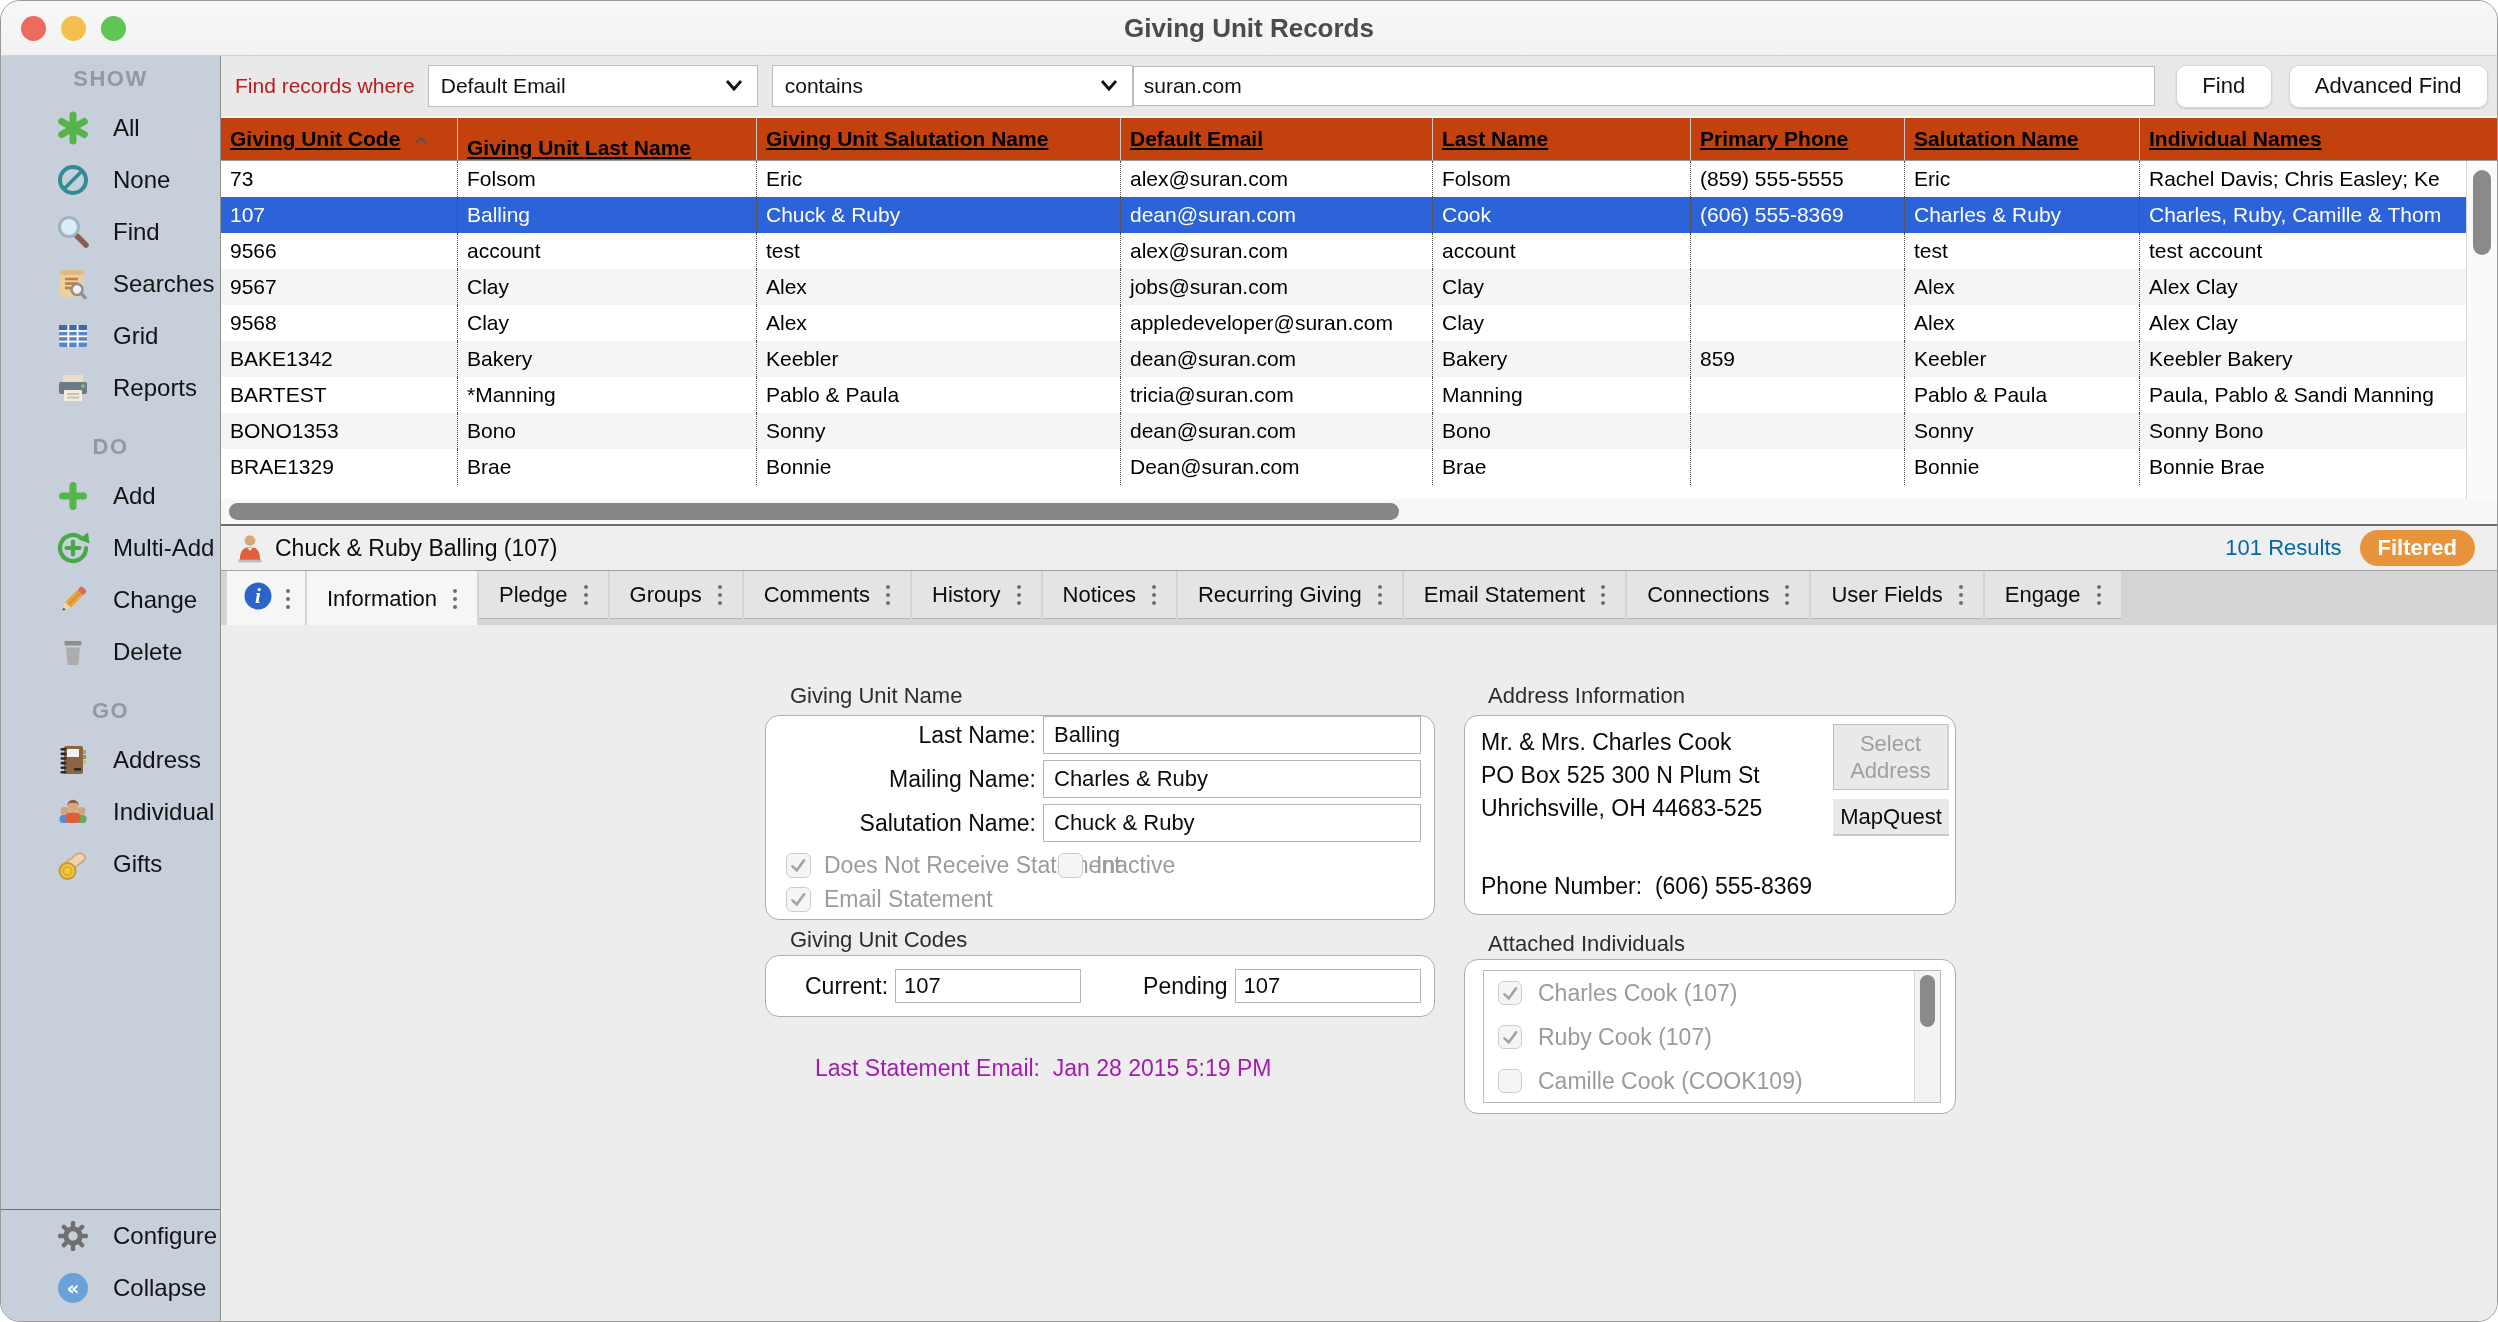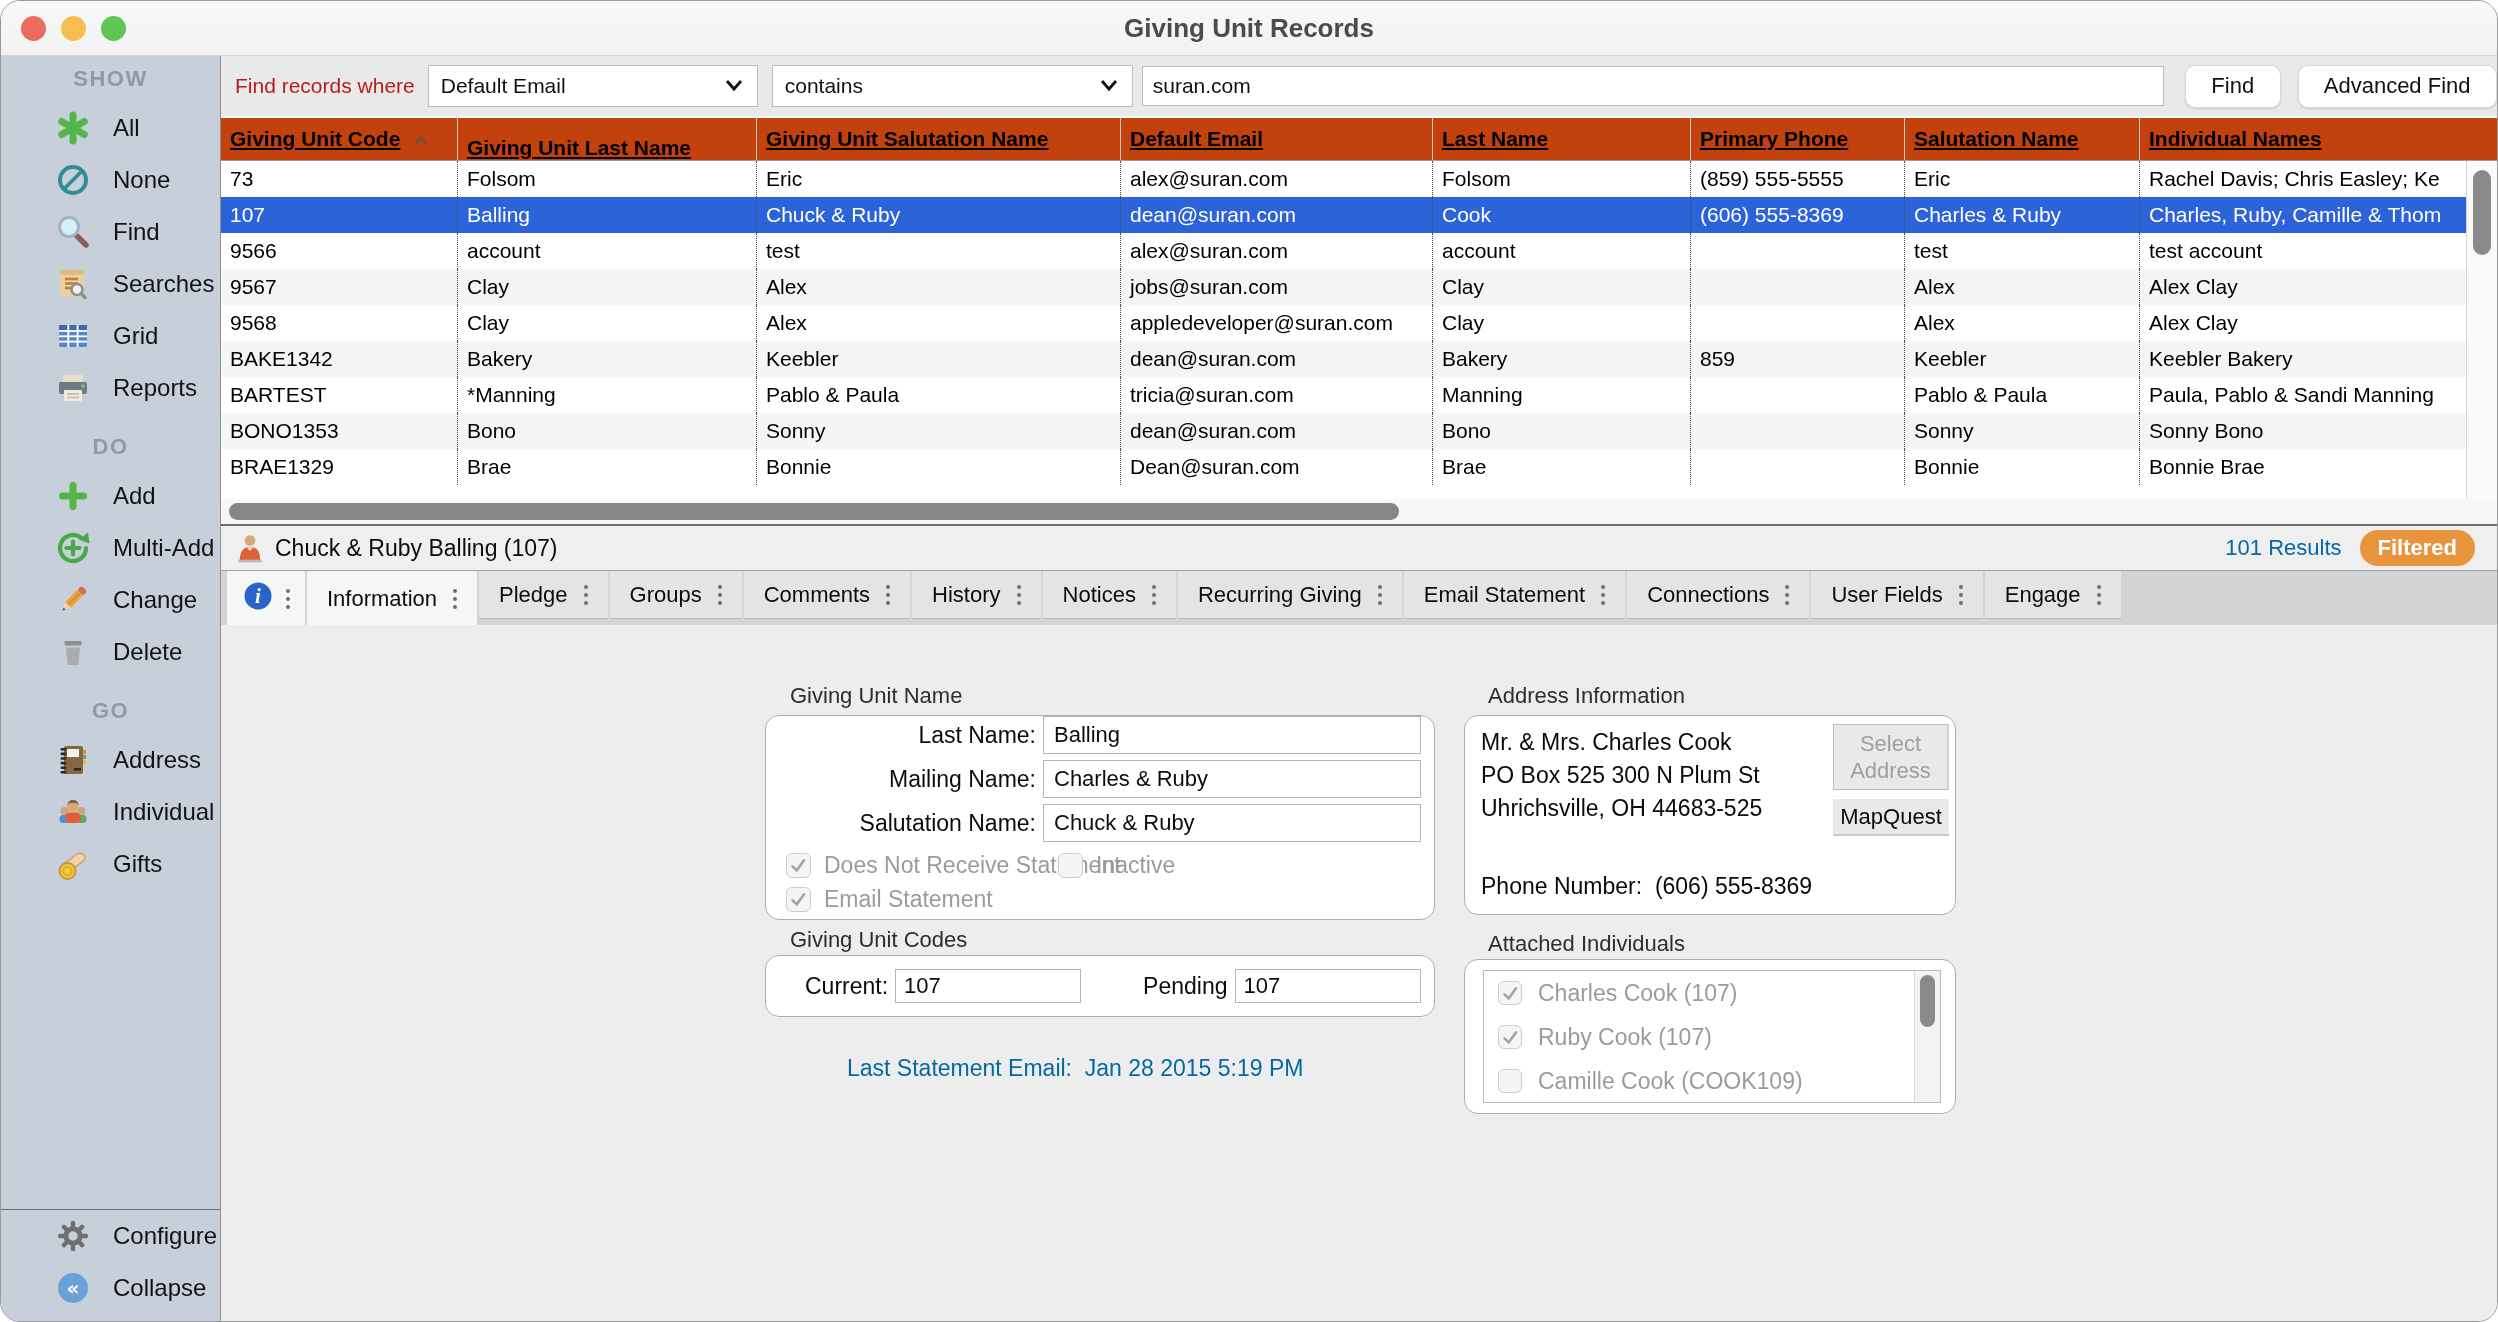--- a/index.html
+++ b/index.html
@@ -23,21 +23,21 @@
   .sb-icon{width:36px;height:36px;flex-shrink:0;display:flex;align-items:center;justify-content:center;}
   .sb-footer{position:absolute;bottom:0;left:0;right:0;height:112px;border-top:1px solid #6f6f6f;}
   
   .content-col{flex:1;display:flex;flex-direction:column;min-width:0;}
   
   .findbar{height:62px;background:#e9e9e9;display:flex;align-items:center;padding-left:14px;border-bottom:2px solid #f8f8f8;flex-shrink:0;}
   .fb-label{font-size:21px;color:#b91c1c;white-space:nowrap;}
   .select{height:42px;background:#fff;border:1px solid #bcbcbc;display:flex;align-items:center;justify-content:space-between;padding:0 12px;font-size:21px;color:#111;}
   .select.field{width:330px;margin-left:13px;}
   .select.op{width:361px;margin-left:14px;}
-  .findinput{height:40px;width:1022px;margin-left:9px;background:#fff;border:1px solid #bcbcbc;font:21px "Liberation Sans",sans-serif;padding:0 10px;color:#111;}
+  .findinput{height:40px;width:1022px;background:#fff;border:1px solid #bcbcbc;font:21px "Liberation Sans",sans-serif;padding:0 10px;color:#111;}
   .btn{height:43px;background:#fff;border:1px solid #d8d8d8;border-radius:10px;display:flex;align-items:center;justify-content:center;font-size:22px;color:#111;box-shadow:0 1px 2px rgba(0,0,0,0.14);white-space:nowrap;}
   .btn.find{width:96px;margin-left:21px;}
   .btn.adv{padding:0 25px;margin-left:17px;}
   
   .thead{height:43px;background:#c2410c;display:flex;border-bottom:1px solid #9b9b9b;flex-shrink:0;overflow:hidden;text-decoration:underline;}
   .th{display:flex;align-items:center;padding-left:9px;font-size:21px;font-weight:bold;color:#000;border-right:1px solid #c9c9c9;gap:12px;white-space:nowrap;overflow:hidden;flex-shrink:0;}
   .th.last{flex:1;border-right:none;}
   .tbody{height:338px;background:#fff;position:relative;flex-shrink:0;}
   .rows{position:absolute;left:0;top:0;right:31px;}
   .tr{height:36px;display:flex;}
@@ -69,21 +69,21 @@
   .grouplabel{position:absolute;font-size:22px;color:#2d2d2d;white-space:nowrap;}
   .panel{position:absolute;background:#fff;border:1px solid #aeaeae;border-radius:14px;}
   #panel-name{left:544px;top:90px;width:670px;height:205px;padding-top:0;}
   #lbl-name{left:569px;top:58px;}
   #lbl-addr{left:1267px;top:58px;}
   #panel-addr{left:1243px;top:90px;width:492px;height:200px;}
   #lbl-codes{left:569px;top:302px;}
   #panel-codes{left:544px;top:330px;width:670px;height:62px;display:flex;align-items:center;padding-left:39px;}
   #lbl-att{left:1267px;top:306px;}
   #panel-att{left:1243px;top:334px;width:492px;height:155px;}
-  #last-stmt{position:absolute;left:594px;top:430px;font-size:23px;color:#0369a1;margin-left:32px;}
+  #last-stmt{position:absolute;left:594px;top:430px;font-size:23px;color:#a21caf;}
   .frow{height:38px;margin-bottom:6px;display:flex;align-items:center;}
   .flabel{width:270px;text-align:right;font-size:23px;color:#0c0c0c;flex-shrink:0;white-space:nowrap;}
   .finput{margin-left:7px;width:378px;height:38px;border:1px solid #b5b5b5;background:#fff;font:22px "Liberation Sans",sans-serif;padding:0 10px;color:#0c0c0c;}
   .cb-area{padding-left:20px;margin-top:5px;}
   .cbrow{display:flex;align-items:center;height:34px;}
   .cbpair{display:flex;align-items:center;gap:13px;}
   .cbpair.w{width:272px;}
   .checkbox{width:25px;height:25px;border-radius:6px;border:1px solid #cdcdcd;background:#f5f5f5;display:flex;align-items:center;justify-content:center;flex-shrink:0;}
   .cblabel{font-size:23px;color:#9b9b9b;white-space:nowrap;}
   .addr-lines{position:absolute;left:16px;top:10px;font-size:23px;line-height:33px;color:#0a0a0a;}

